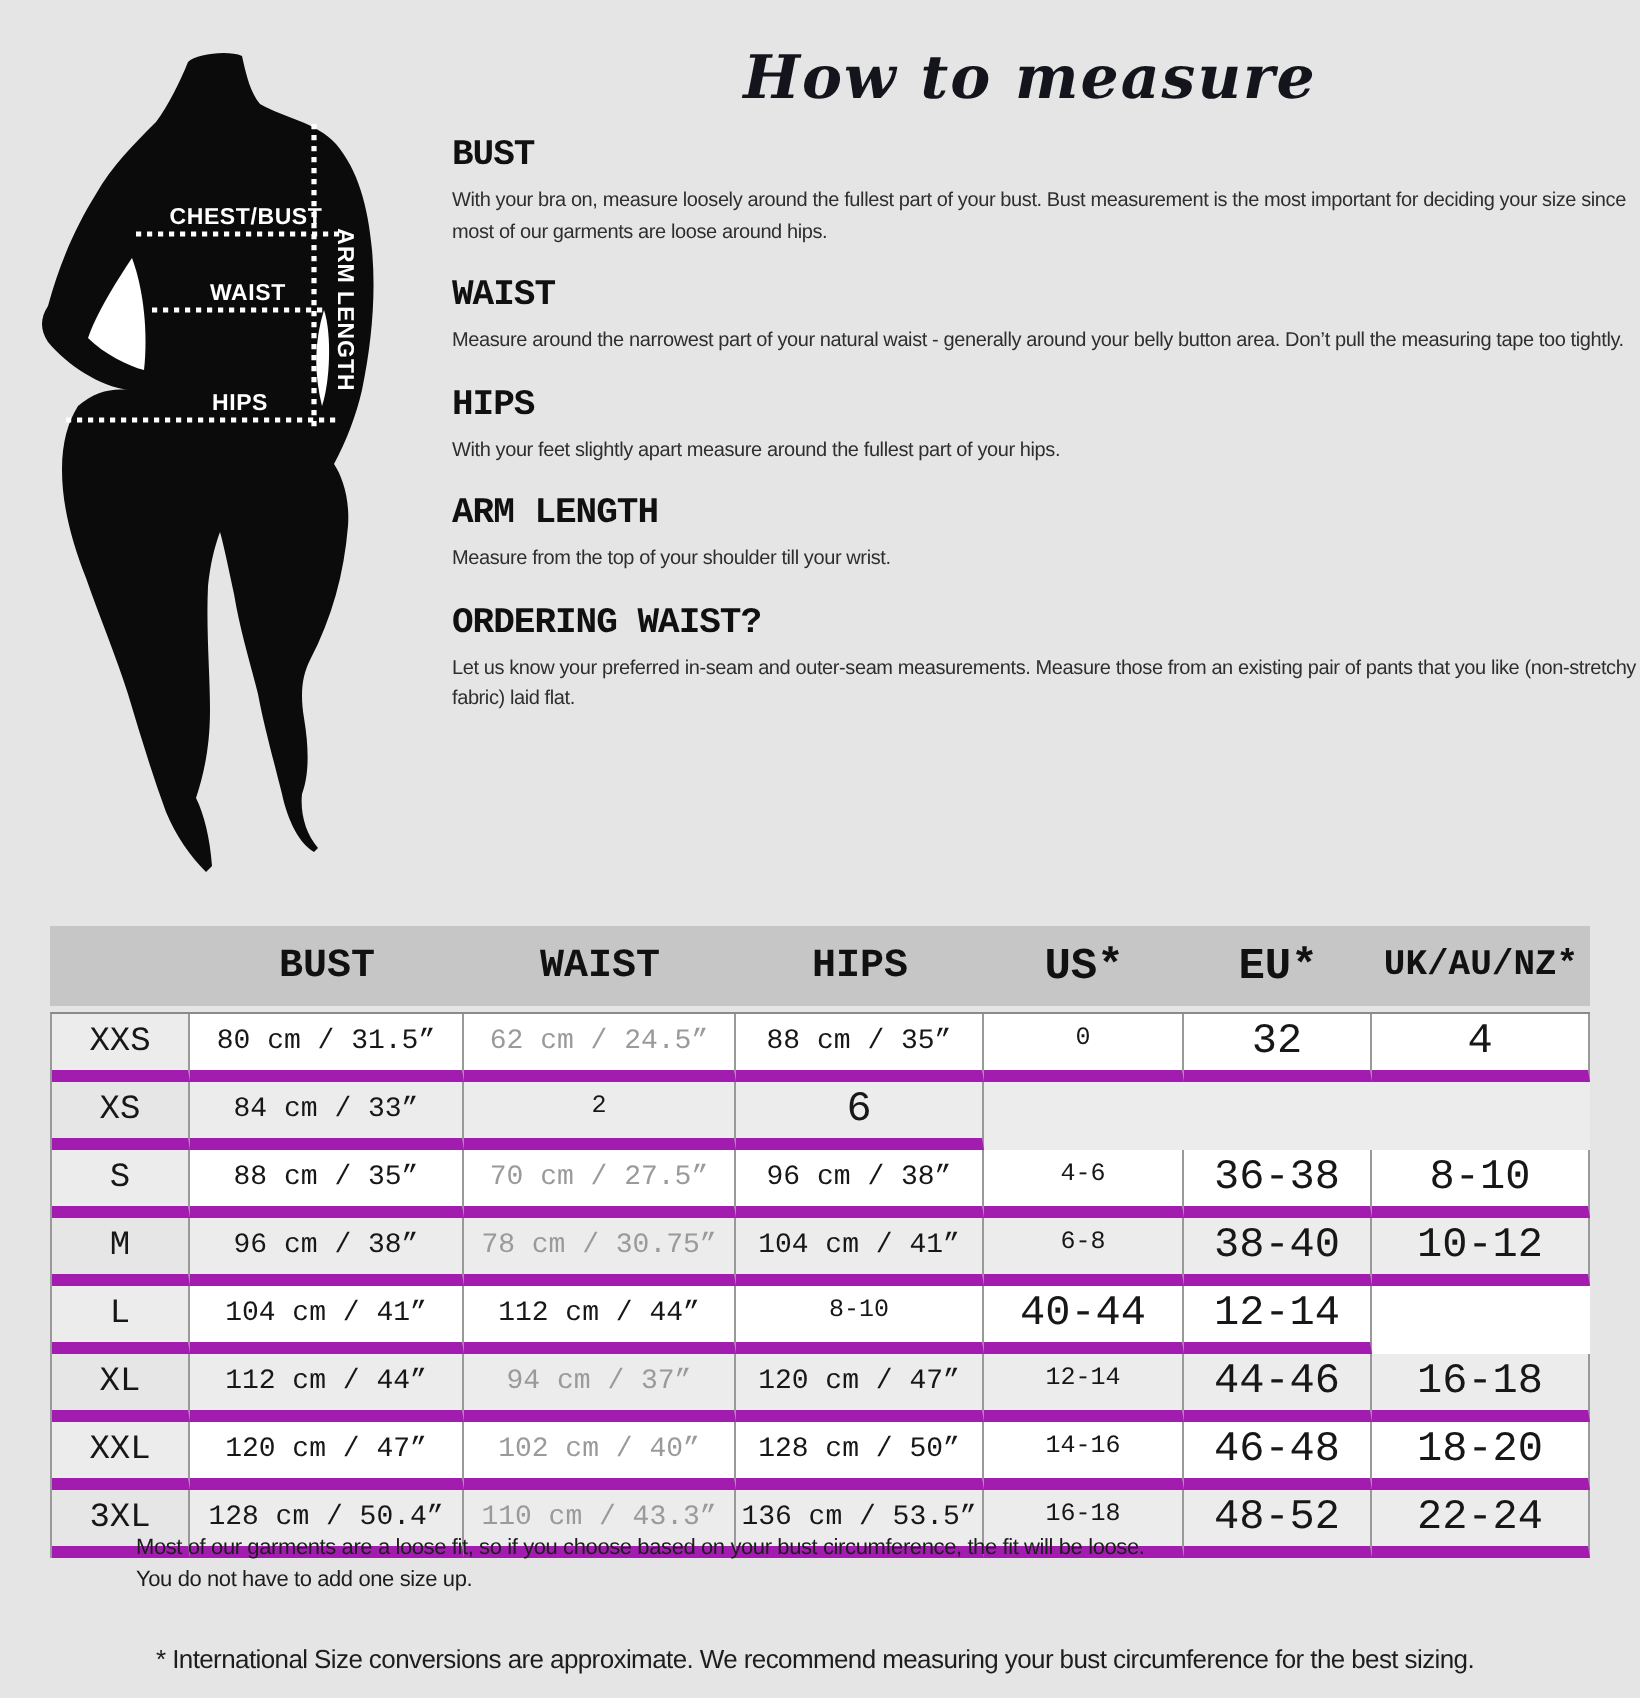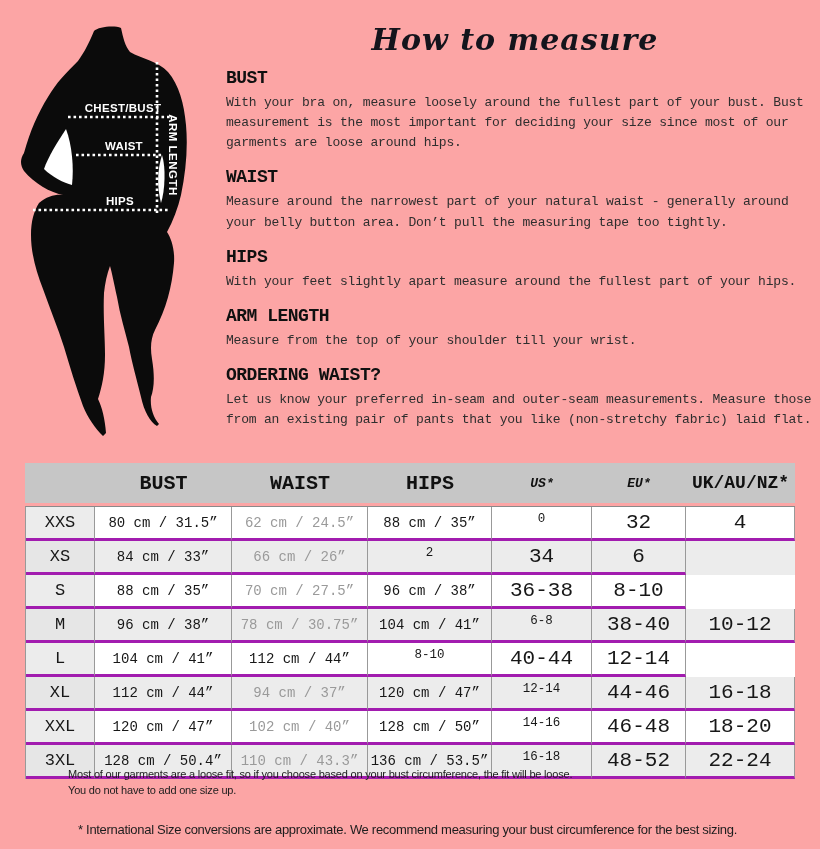--- a/index.html
+++ b/index.html
@@ -1,46 +1,46 @@
 <!DOCTYPE html>
 <html><head>
 <meta charset="utf-8">
 <style>
   html,body{margin:0;padding:0;background:#fff;}
-  .canvas{position:relative;width:820px;height:849px;background:#fca5a5;overflow:hidden;
+  .canvas{position:relative;width:820px;height:849px;background:#e5e5e5;overflow:hidden;
           font-family:"Liberation Sans",sans-serif;color:#2f2f2f;}
 
   
   .title{position:absolute;left:225px;top:22px;width:580px;text-align:center;
          font-family:"DejaVu Serif",serif;font-style:italic;font-weight:700;
          font-size:30px;color:#14141c;letter-spacing:1px;}
 
   
   .figure{position:absolute;left:20px;top:25px;width:210px;height:415px;}
 
   
   .sections{position:absolute;left:226px;top:68px;width:592px;}
   .section{margin:0 0 14px 0;}
   .section h3{margin:0 0 5px 0;font-family:"Liberation Mono","DejaVu Sans Mono",monospace;
               font-weight:700;font-size:18px;color:#101010;letter-spacing:-0.5px;}
-  .section p{margin:0;font-size:13px;letter-spacing:-0.2px;line-height:1.55;color:#2e2e2e;font-family:Liberation Mono, monospace;}
+  .section p{margin:0;font-size:10px;letter-spacing:-0.2px;line-height:1.55;color:#2e2e2e;}
 
   
   .size-table{position:absolute;left:25px;top:463px;width:770px;
               font-family:"Liberation Mono","DejaVu Sans Mono",monospace;color:#171717;}
   .thead{display:grid;grid-template-columns:70px 137px 136px 124px 100px 94px 109px;
          background:#c6c6c6;height:40px;margin-bottom:3px;}
   .thead .hcell{display:flex;align-items:center;justify-content:center;
                 font-weight:700;font-size:20px;color:#111;}
   .thead .hcell.col-uk{font-size:18px;text-align:right;}
-  .thead .hcell.col-us,.thead .hcell.col-eu{font-size:13px;font-style:italic;}
+  .thead .hcell.col-us,.thead .hcell.col-eu{font-size:22px;}
   .tbody{border-left:1px solid #999;border-top:1px solid #8a8a8a;}
   .trow{display:grid;grid-template-columns:69px 137px 136px 124px 100px 94px 109px;height:34px;background:#ffffff;}
   .trow.alt{background:#ececec;}
-  .tcell{border-right:1px solid #999;border-bottom:3px solid #a21caf;
+  .tcell{border-right:1px solid #999;border-bottom:6px solid #a21caf;
          display:flex;align-items:center;justify-content:center;font-size:14px;}
   .tcell.col-size{background:#ececec;font-size:17px;}
   .trow.alt .tcell.col-size{background:#e6e6e6;}
   .tcell.col-waist{color:#9a9a9a;}
   .tcell.col-us{align-items:flex-start;padding-top:5px;font-size:12.5px;box-sizing:border-box;}
   .tcell.col-eu,.tcell.col-uk{font-size:21px;}
 
   
   .fit-note{position:absolute;left:68px;top:767px;width:752px;font-size:11px;
             letter-spacing:-0.2px;line-height:1.45;color:#1d1d1d;}
@@ -142,30 +142,29 @@
           <div class="tcell col-bust">80 cm / 31.5”</div>
           <div class="tcell col-waist">62 cm / 24.5”</div>
           <div class="tcell col-hips">88 cm / 35”</div>
           <div class="tcell col-us">0</div>
           <div class="tcell col-eu">32</div>
           <div class="tcell col-uk">4</div>
         </div>
         <div class="trow alt">
           <div class="tcell col-size">XS</div>
           <div class="tcell col-bust">84 cm / 33”</div>
-          <div class="tcell col-waist">66 cm / 26”</div>
           <div class="tcell col-us">2</div>
-          <div class="tcell col-eu">34</div>
           <div class="tcell col-uk">6</div>
         </div>
         <div class="trow">
           <div class="tcell col-size">S</div>
           <div class="tcell col-bust">88 cm / 35”</div>
           <div class="tcell col-waist">70 cm / 27.5”</div>
           <div class="tcell col-hips">96 cm / 38”</div>
+          <div class="tcell col-us">4-6</div>
           <div class="tcell col-eu">36-38</div>
           <div class="tcell col-uk">8-10</div>
         </div>
         <div class="trow alt">
           <div class="tcell col-size">M</div>
           <div class="tcell col-bust">96 cm / 38”</div>
           <div class="tcell col-waist">78 cm / 30.75”</div>
           <div class="tcell col-hips">104 cm / 41”</div>
           <div class="tcell col-us">6-8</div>
           <div class="tcell col-eu">38-40</div>

